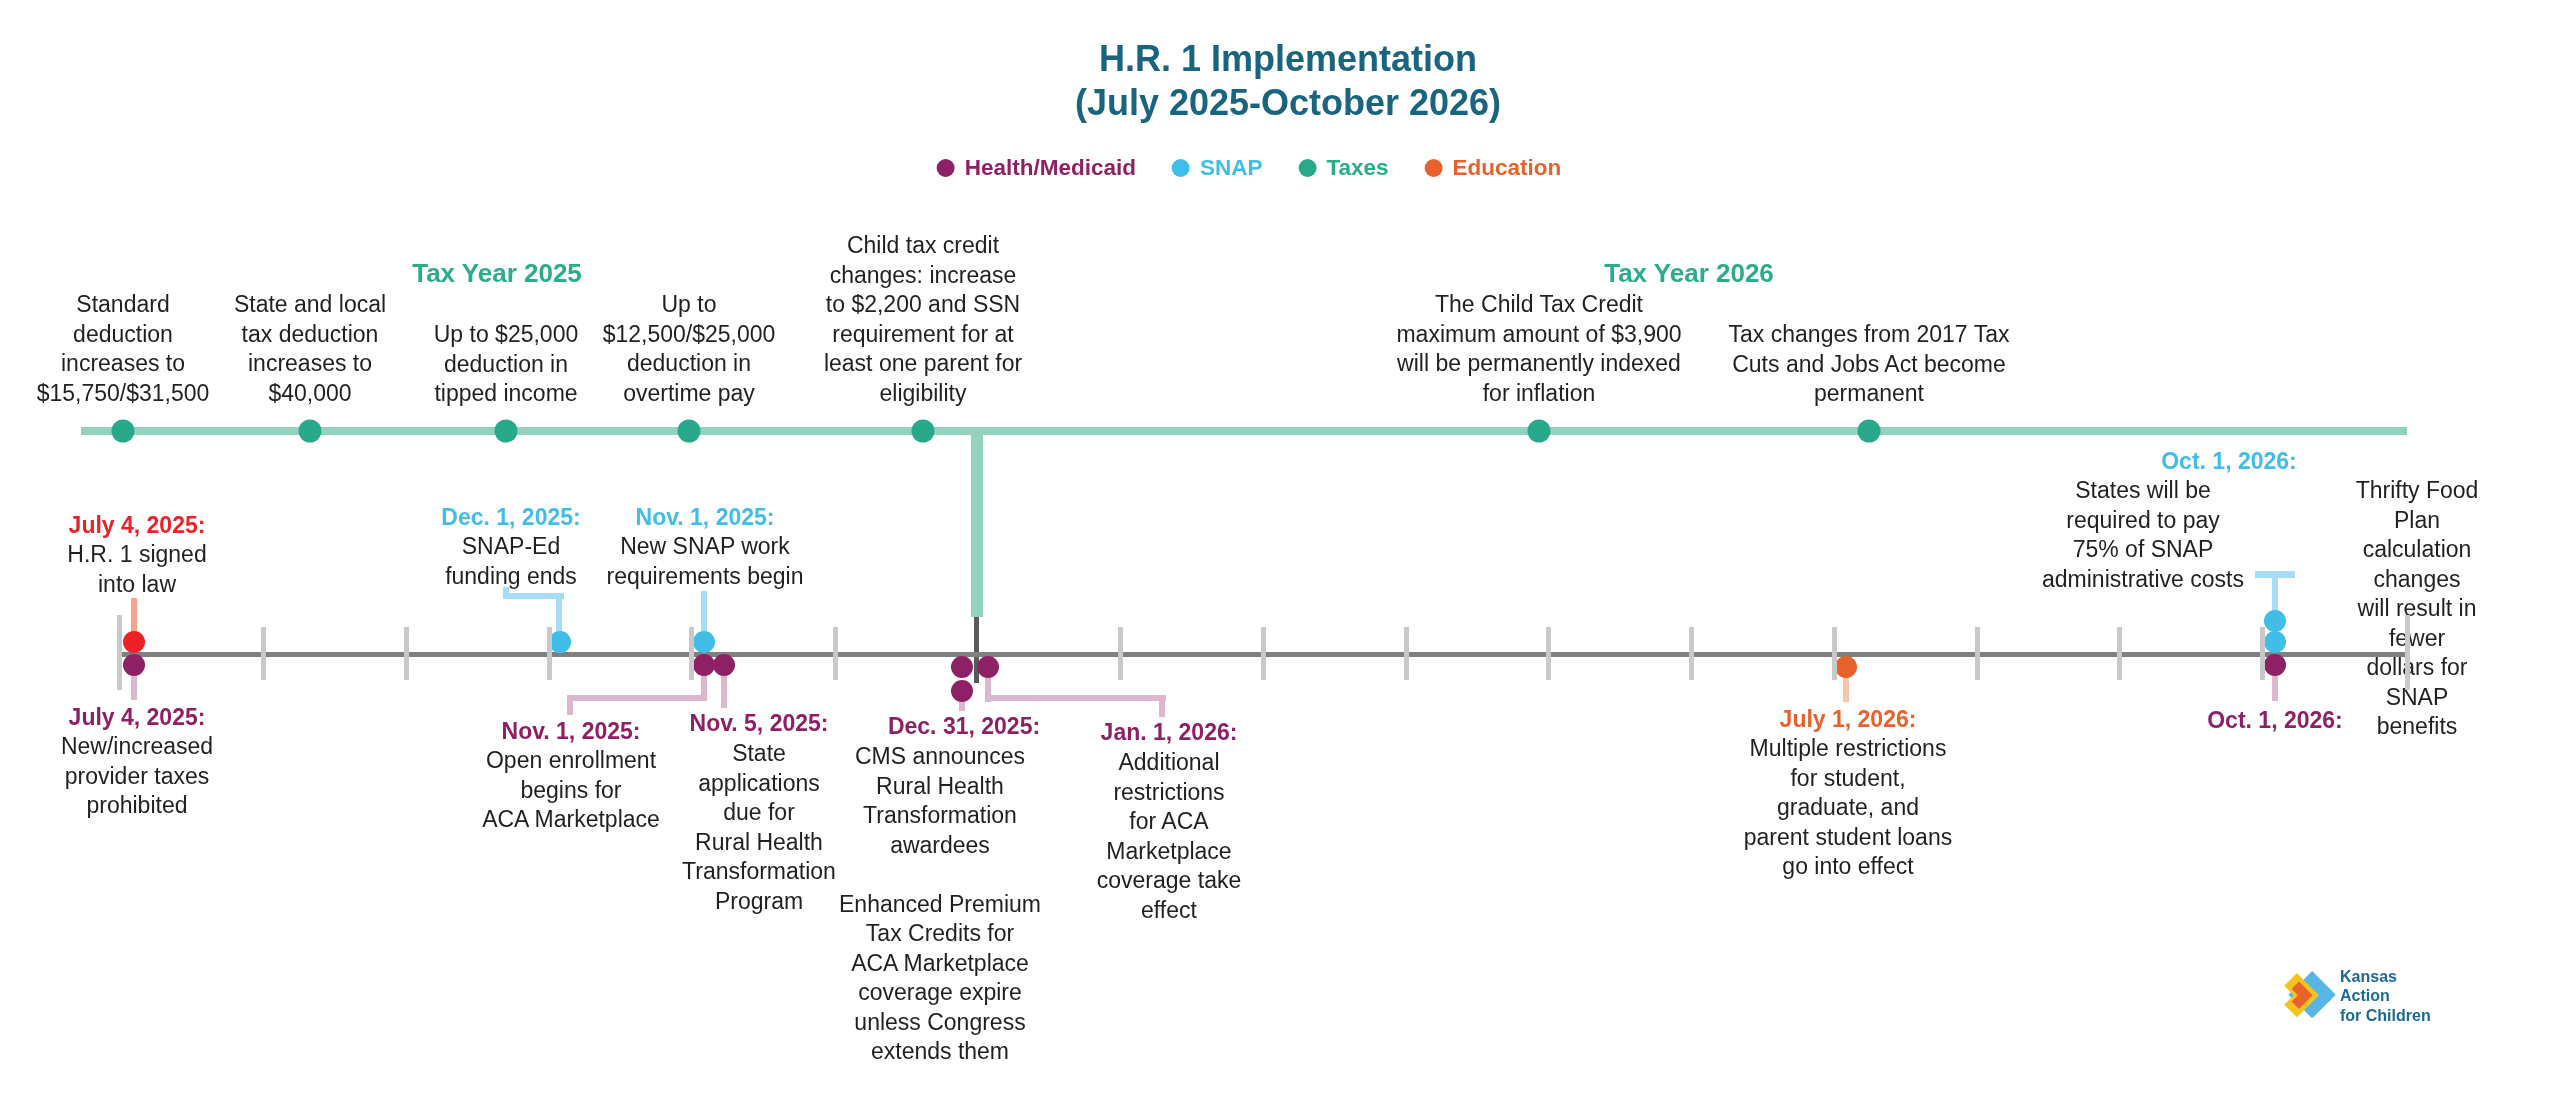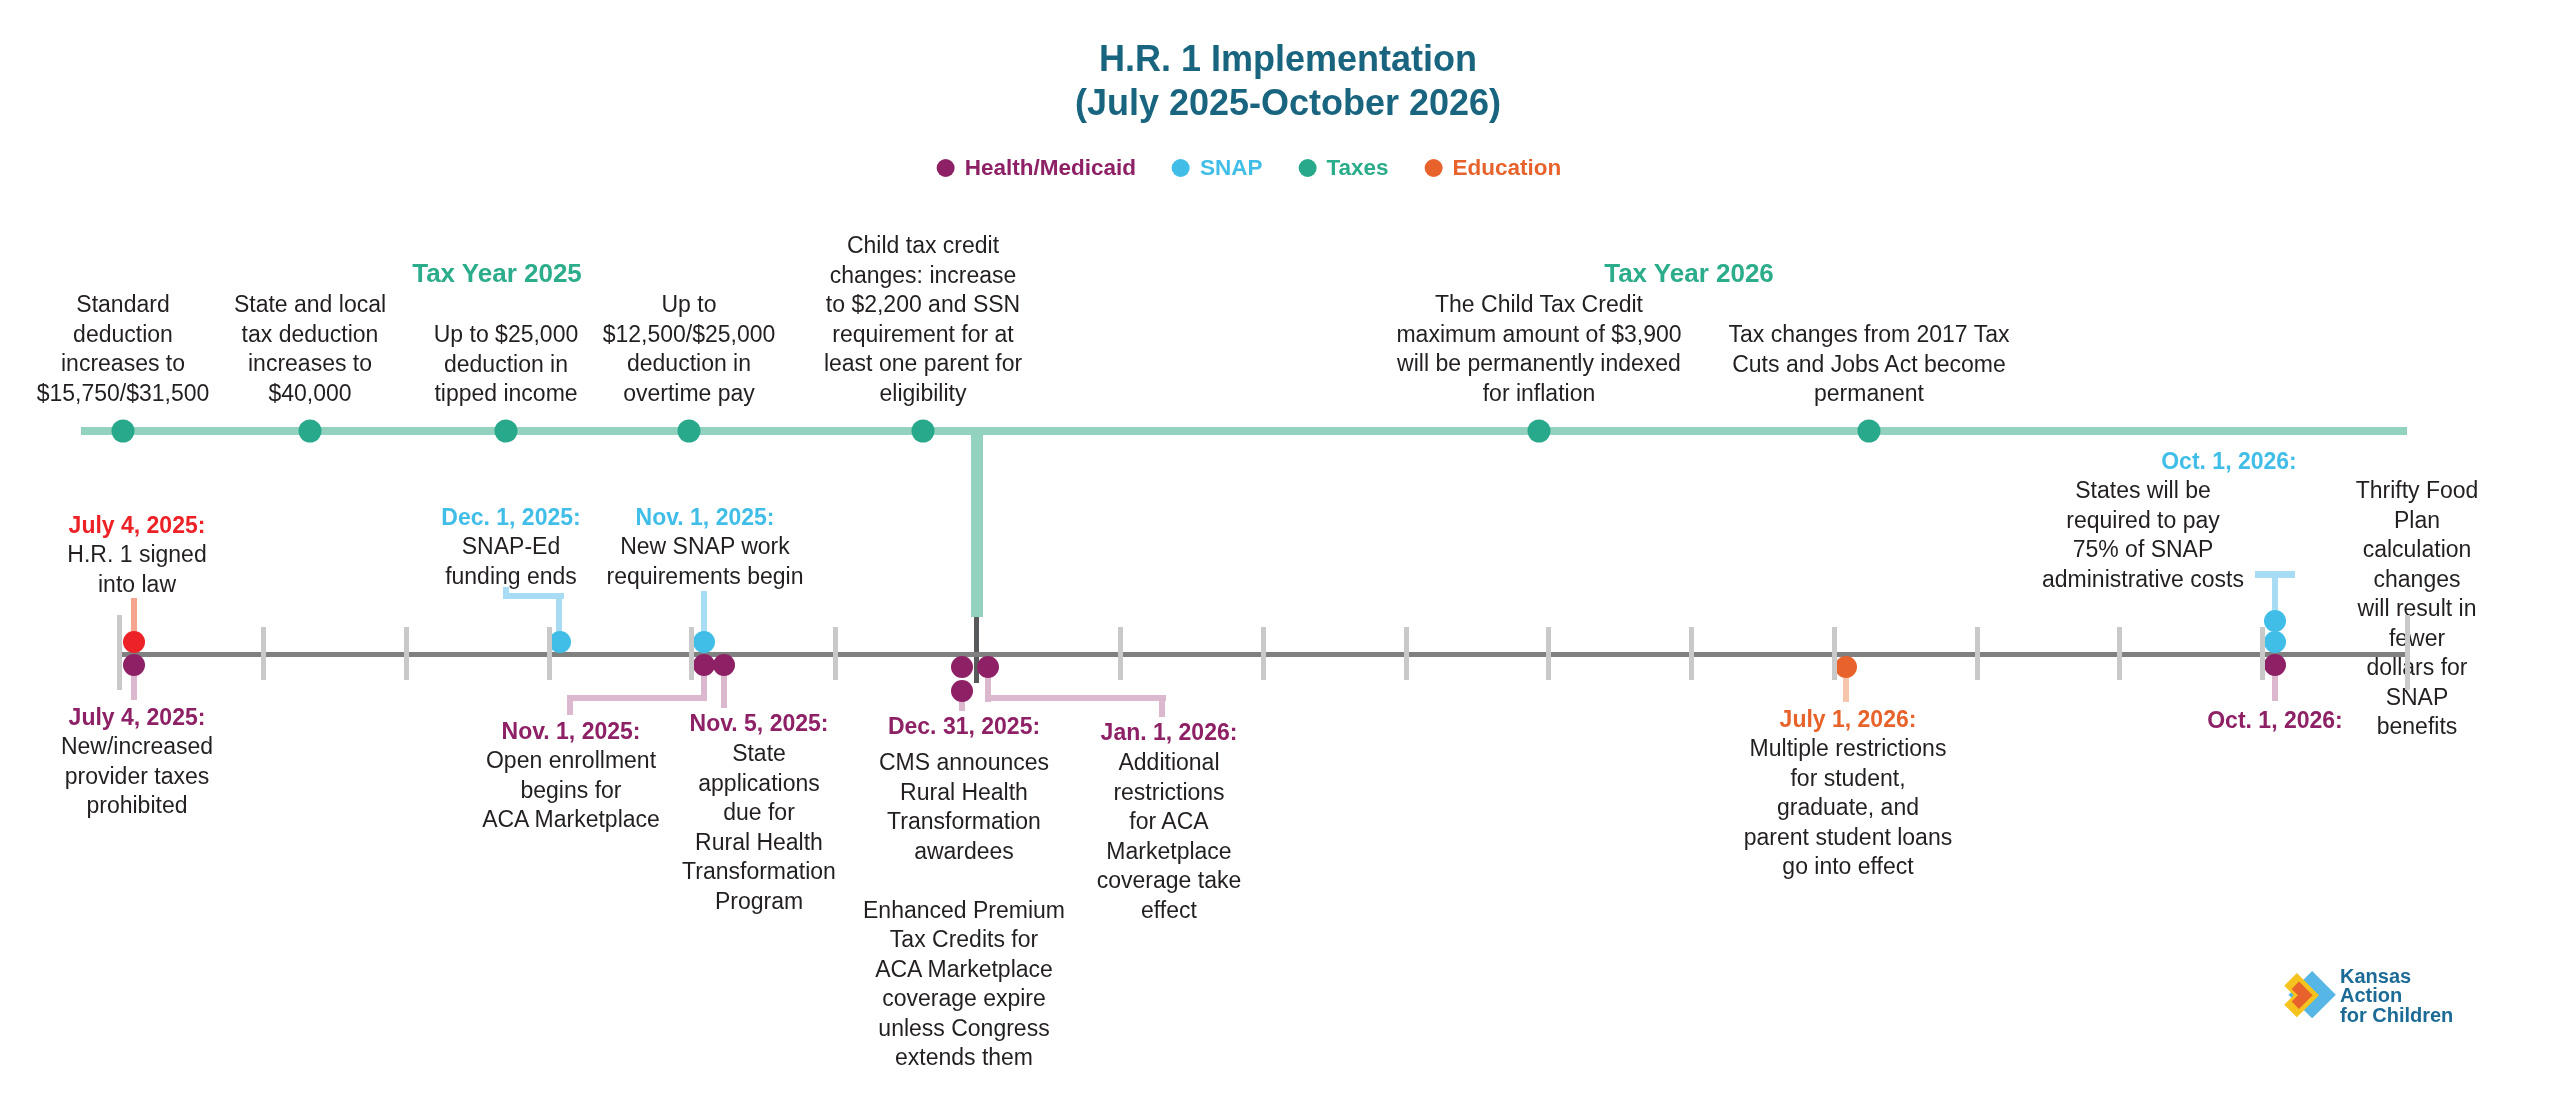--- a/index.html
+++ b/index.html
@@ -25,21 +25,21 @@
   
   .conn{position:absolute;}
   .cn-teal{background:#93D2BE;} .cn-red{background:#F5A58E;} .cn-purple{background:#DCB8CE;}
   .cn-blue{background:#A8DCF5;} .cn-orange{background:#F6C6AC;}
   
   .sec-hd{font-size:26px;font-weight:bold;color:#2BAC8A;white-space:nowrap;}
   .ev-date{font-size:23px;line-height:29.5px;font-weight:bold;white-space:nowrap;}
   .ev-text{font-size:23px;line-height:29.5px;color:#231F20;white-space:pre-line;}
   .t-red{color:#EC2227;} .t-purple{color:#8E2166;} .t-blue{color:#41BEE8;}
   .t-orange{color:#E8622C;} .t-teal{color:#2BAC8A;}
-  .logo-text{font-size:20px;line-height:19.4px;font-weight:bold;color:#1C6B96;white-space:pre-line;text-align:left;}
+  .logo-text{font-size:16px;line-height:19.4px;font-weight:bold;color:#1C6B96;white-space:pre-line;text-align:left;}
 </style>
 </head>
 <body>
 
 <div id="canvas">
 
   <div class="abs ctr title" style="left:1288px;top:37px;">H.R. 1 Implementation
 (July 2025-October 2026)</div>
 
   <div class="abs legend" style="left:1249px;top:155px;">
@@ -151,21 +151,21 @@
 applications
 due for
 Rural Health
 Transformation
 Program</div>
 
   <div class="abs conn cn-purple" style="left:959px;top:700px;width:6.2px;height:11px;"></div>
   <div class="dot d-purple" style="left:962px;top:667px;"></div>
   <div class="dot d-purple" style="left:962px;top:691px;"></div>
   <div class="abs ctr ev-date t-purple" style="left:964px;top:712px;">Dec. 31, 2025:</div>
-  <div class="abs ctr ev-text" style="left:964px;top:742px;margin-top:6px;">CMS announces
+  <div class="abs ctr ev-text" style="left:940px;top:742px;">CMS announces
 Rural Health
 Transformation
 awardees
 
 Enhanced Premium
 Tax Credits for
 ACA Marketplace
 coverage expire
 unless Congress
 extends them</div>

